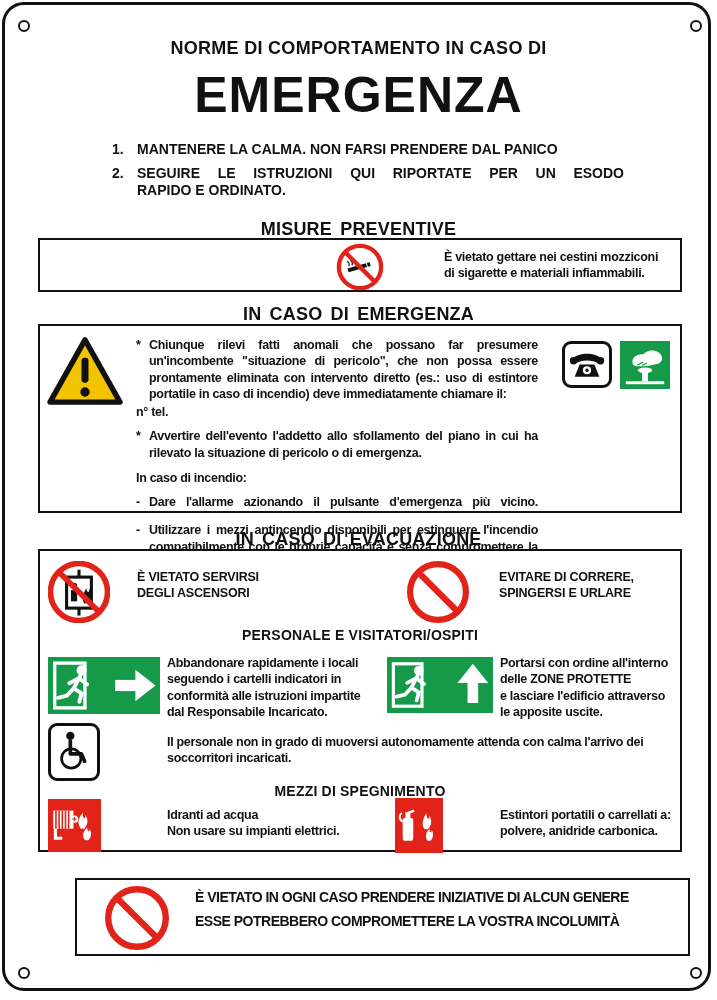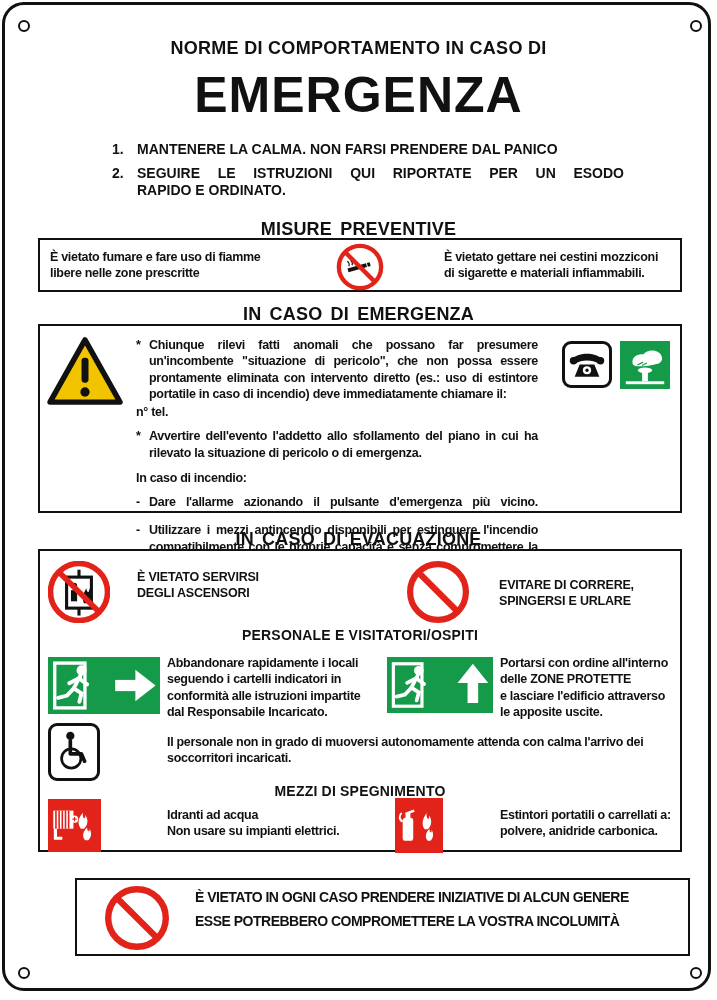--- a/index.html
+++ b/index.html
@@ -55,24 +55,20 @@
       <span class="num">2.</span>
       <div style="flex:1;">
         <div class="stretch">SEGUIRE LE ISTRUZIONI QUI RIPORTATE PER UN ESODO</div>
         <div>RAPIDO E ORDINATO.</div>
       </div>
     </div>
   </div>
 
   <div class="abs center h-section" style="top:219px;">MISURE PREVENTIVE</div>
   <div class="box" style="left:38px;top:238px;width:644px;height:54px;">
-    <div class="abs t" style="left:10px;top:9px;width:240px;">
-      <div>È vietato fumare e fare uso di fiamme</div>
-      <div>libere nelle zone prescritte</div>
-    </div>
     <div class="icbox" style="left:296px;top:3px;width:48px;height:48px;">
       <svg viewBox="0 0 100 100">
         <g transform="rotate(-16 50 50)">
           <rect x="24" y="46" width="40" height="8" fill="#111"></rect>
           <rect x="66" y="46" width="6" height="8" fill="#111"></rect>
           <path d="M28 42 q4 -5 0 -11 M35 42 q4 -5 0 -11" stroke="#111" stroke-width="2.5" fill="none"></path>
         </g>
         <circle cx="50" cy="50" r="44" fill="none" stroke="#e2231a" stroke-width="9"></circle>
         <line x1="19" y1="19" x2="81" y2="81" stroke="#e2231a" stroke-width="9"></line>
       </svg>
@@ -151,21 +147,21 @@
     <div class="abs tu" style="left:97px;top:18px;width:175px;">
       <div>È VIETATO SERVIRSI</div>
       <div>DEGLI ASCENSORI</div>
     </div>
     <div class="icbox" style="left:367px;top:10px;width:62px;height:62px;">
       <svg viewBox="0 0 100 100">
         <circle cx="50" cy="50" r="45" fill="none" stroke="#e2231a" stroke-width="10"></circle>
         <line x1="19" y1="19" x2="81" y2="81" stroke="#e2231a" stroke-width="10"></line>
       </svg>
     </div>
-    <div class="abs tu" style="left:459px;top:18px;width:185px;margin-top:8px;">
+    <div class="abs tu" style="left:459px;top:18px;width:185px;">
       <div>EVITARE DI CORRERE,</div>
       <div>SPINGERSI E URLARE</div>
     </div>
 
     <div class="abs center h-sub" style="top:76px;">PERSONALE E VISITATORI/OSPITI</div>
 
     <div class="icbox greenbg" style="left:8px;top:106px;width:112px;height:57px;">
       <svg viewBox="0 0 200 100">
         <rect x="12" y="10" width="54" height="80" fill="none" stroke="#fff" stroke-width="6"></rect>
         <circle cx="60" cy="23" r="9" fill="#fff"></circle>

